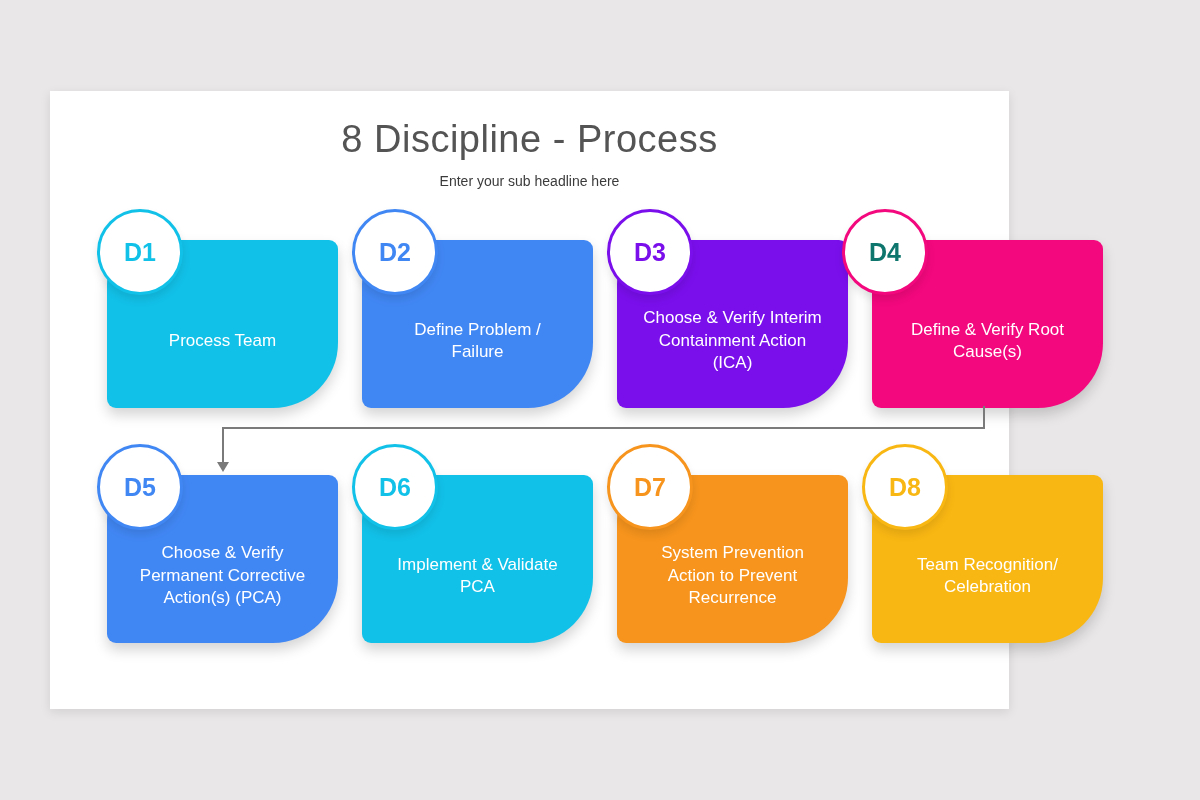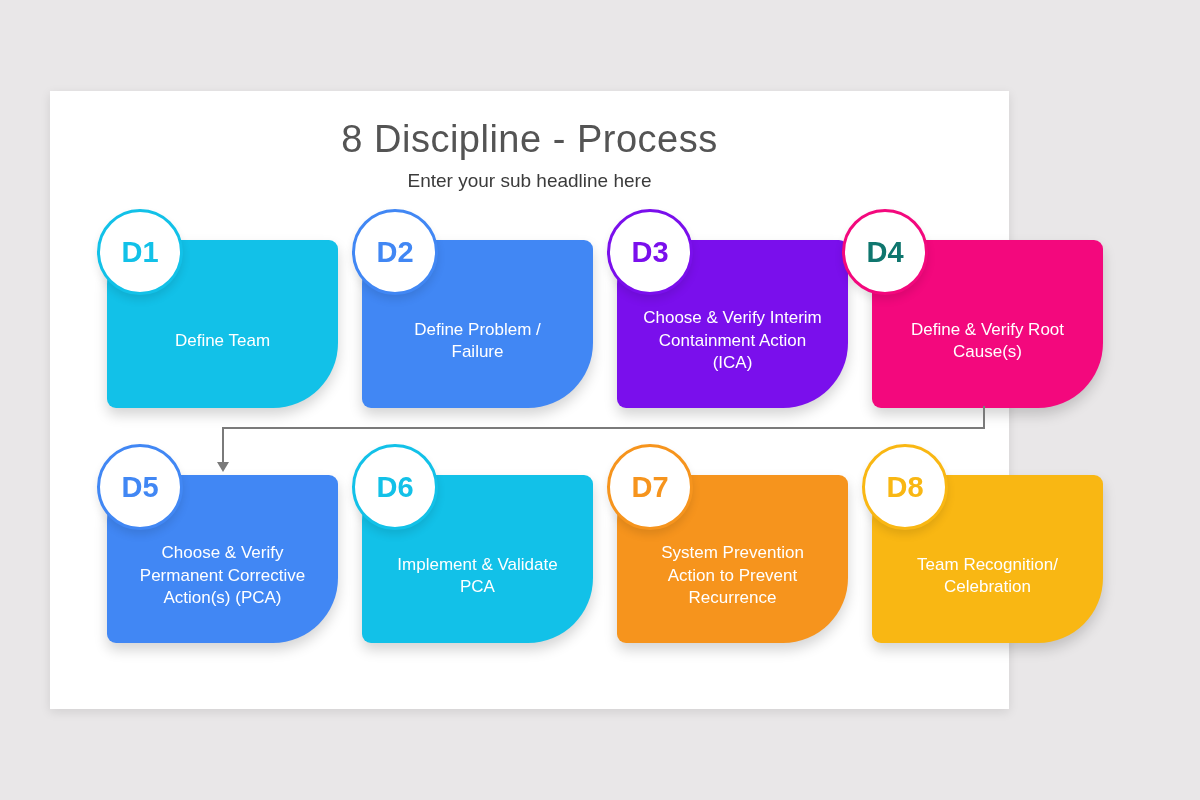--- a/index.html
+++ b/index.html
@@ -33,21 +33,21 @@
     font-weight: 400;
     color: #545454;
     letter-spacing: 0.5px;
   }
   .subtitle {
     position: absolute;
     left: 0;
     top: 80px;
     width: 100%;
     text-align: center;
-    font-size: 19px;
+    font-size: 14px;
     line-height: 20px;
     font-weight: 400;
     color: #3B3B3B;
   }
 
   .card {
     position: absolute;
     width: 231px;
     height: 168px;
     border-radius: 45px 9px 65px 9px;
@@ -70,21 +70,21 @@
     position: absolute;
     width: 86px;
     height: 86px;
     border-radius: 50%;
     background: #FFFFFF;
     border: 3px solid;
     box-sizing: border-box;
     display: flex;
     align-items: center;
     justify-content: center;
-    font-size: 29px;
+    font-size: 25px;
     font-weight: 700;
     z-index: 3;
     box-shadow: 0 5px 9px rgba(0,0,0,0.10);
   }
 
   .connector-seg {
     position: absolute;
     background: #7A7A7A;
     z-index: 1;
   }
@@ -109,21 +109,21 @@
   <div>
     <div class="connector-seg" style="left:933px; top:315px; width:2px; height:23px;"></div>
     <div class="connector-seg" style="left:172px; top:336px; width:763px; height:2px;"></div>
     <div class="connector-seg" style="left:172px; top:336px; width:2px; height:36px;"></div>
     <div class="connector-arrowhead" style="left:167px; top:371px;"></div>
   </div>
 
   <div id="cards-root">
   <div>
     <div class="card" style="left: 57px; top: 149px; background: rgb(18, 193, 232);">
-      <div class="card-label">Define Team</div>
+      <div class="card-label">Process Team</div>
     </div>
     <div class="badge" style="left: 47px; top: 118px; border-color: rgb(18, 193, 232); color: rgb(18, 193, 232);">D1</div>
   </div>
 
   <div>
     <div class="card" style="left: 312px; top: 149px; background: rgb(65, 135, 244); align-items: center;">
       <div class="card-label">Define Problem /
 Failure</div>
     </div>
     <div class="badge" style="left: 302px; top: 118px; border-color: rgb(65, 135, 244); color: rgb(65, 135, 244);">D2</div>

